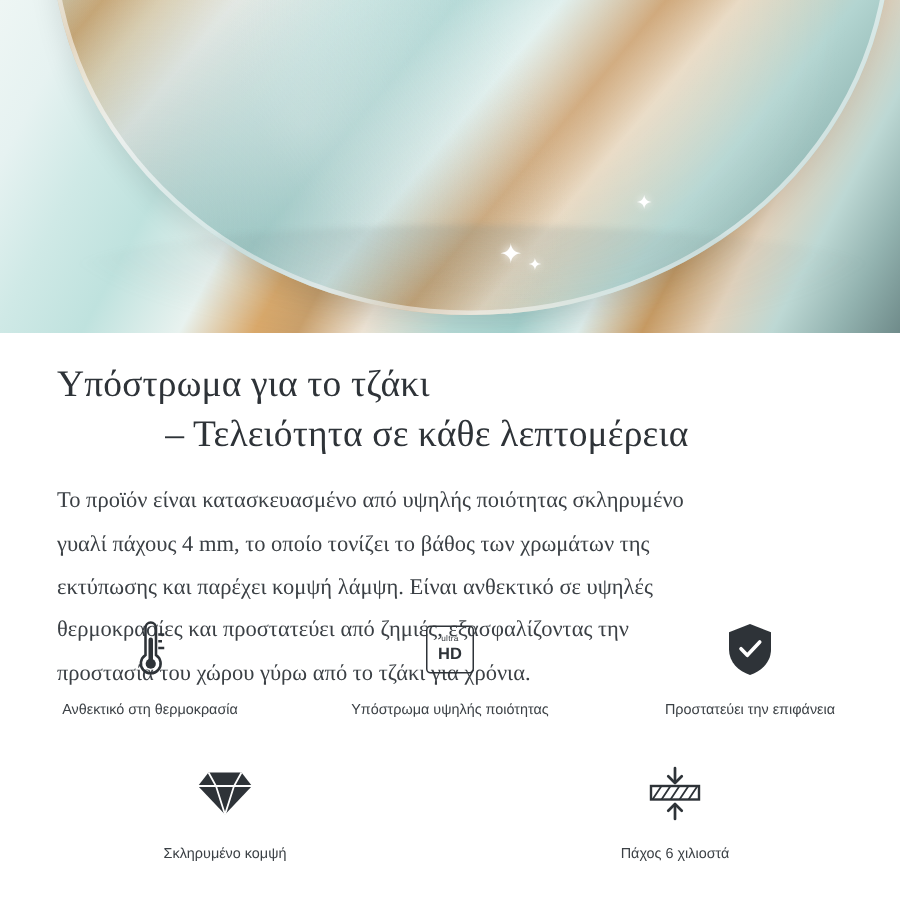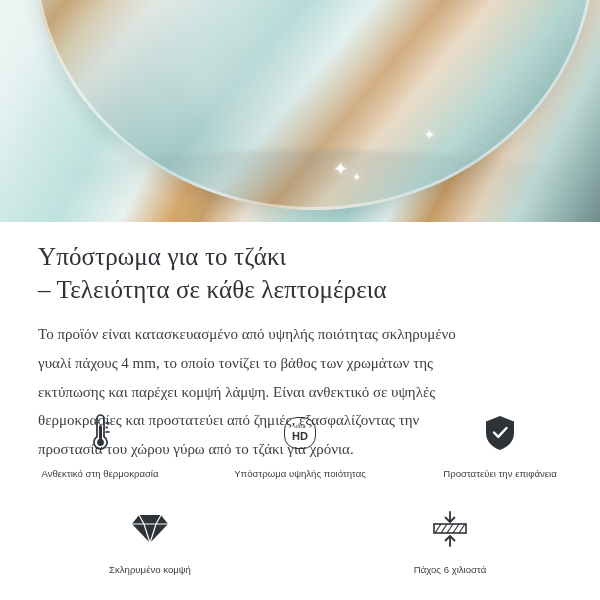--- a/index.html
+++ b/index.html
@@ -130,20 +130,21 @@
     padding: 18px 38px 0 38px;
     font-family: "Liberation Serif", serif;
     font-weight: 400;
     font-size: 25px;
     line-height: 1.32;
     color: #2e3338;
     letter-spacing: 0.1px;
   }
   .headline .line2 {
     display: block;
+    text-align: right;
   }
   .body-copy {
     margin: 0;
     padding: 14px 36px 0 38px;
     font-family: "Liberation Serif", serif;
     font-size: 15px;
     line-height: 1.92;
     color: #3b4045;
     text-align: left;
   }
@@ -182,21 +183,21 @@
     text-align: center;
     line-height: 1.3;
     max-width: 170px;
   }
   .feat-row.row2 { margin-top: 18px; }
   svg { display: block; }
   .hd-badge {
     width: 30px;
     height: 30px;
     border: 1.6px solid #2e3338;
-    border-radius: 13px;
+    border-radius: 3px;
     display: flex;
     flex-direction: column;
     align-items: center;
     justify-content: center;
     font-family: "Liberation Sans", sans-serif;
     color: #2e3338;
   }
   .hd-badge .u { font-size: 5.5px; letter-spacing: 0.2px; line-height: 1; }
   .hd-badge .hd { font-size: 11px; font-weight: 700; line-height: 1.1; margin-top: 1px; }
 </style>

